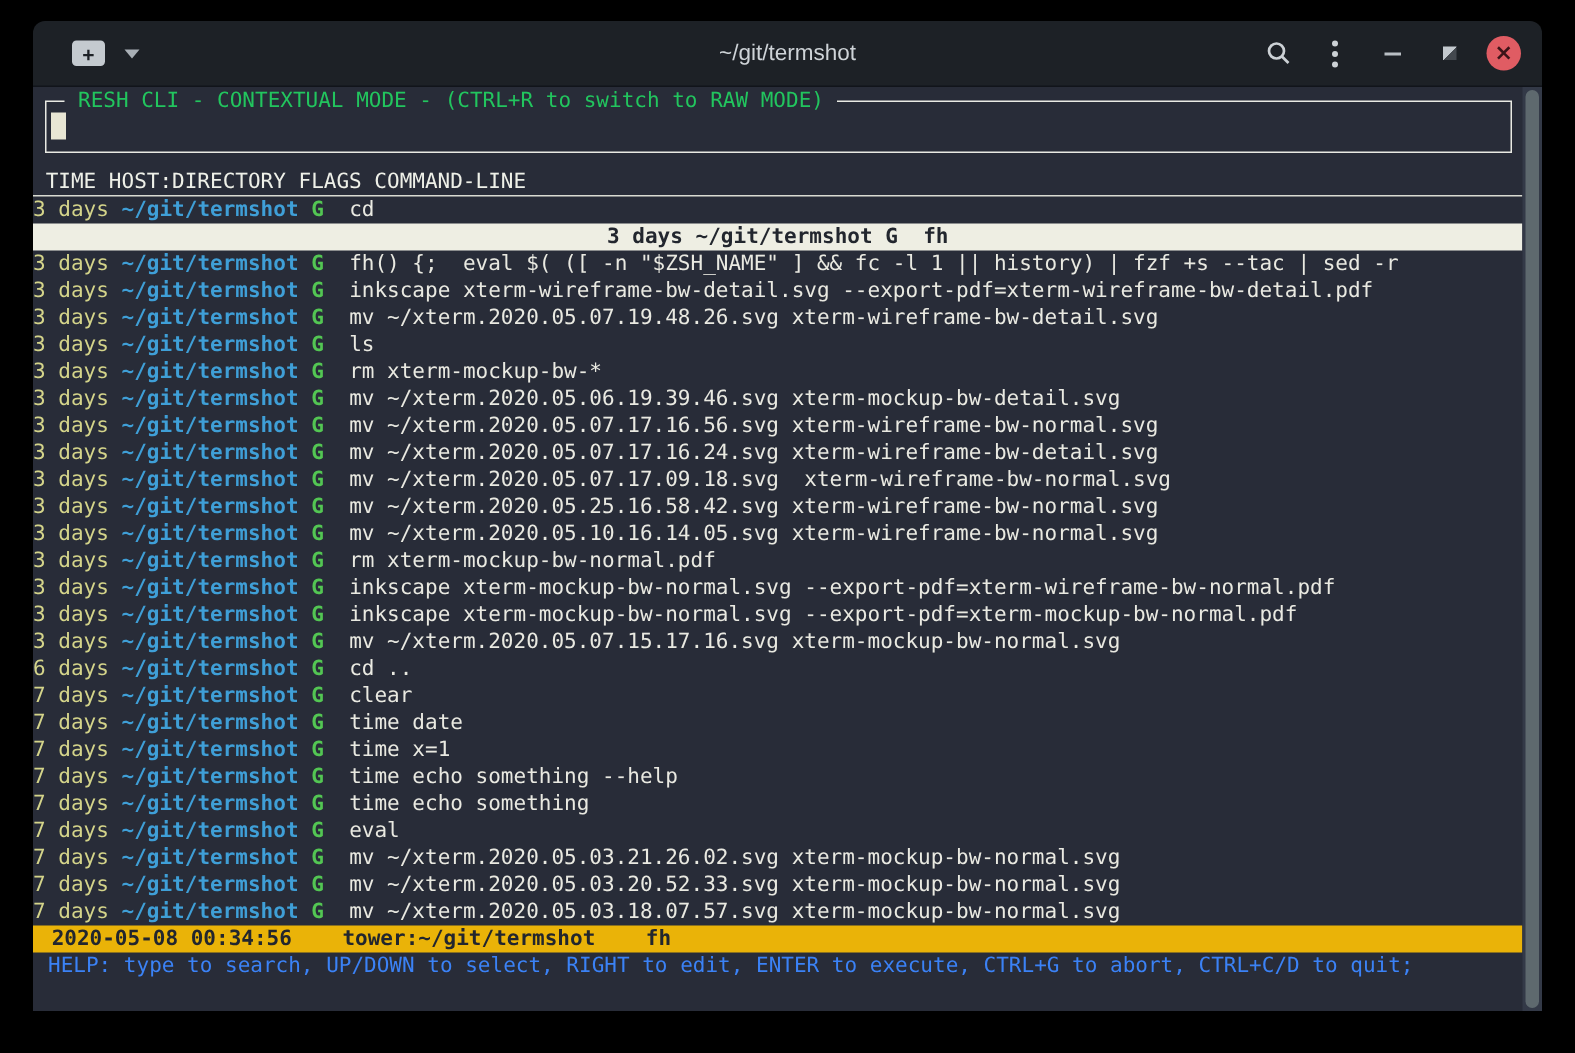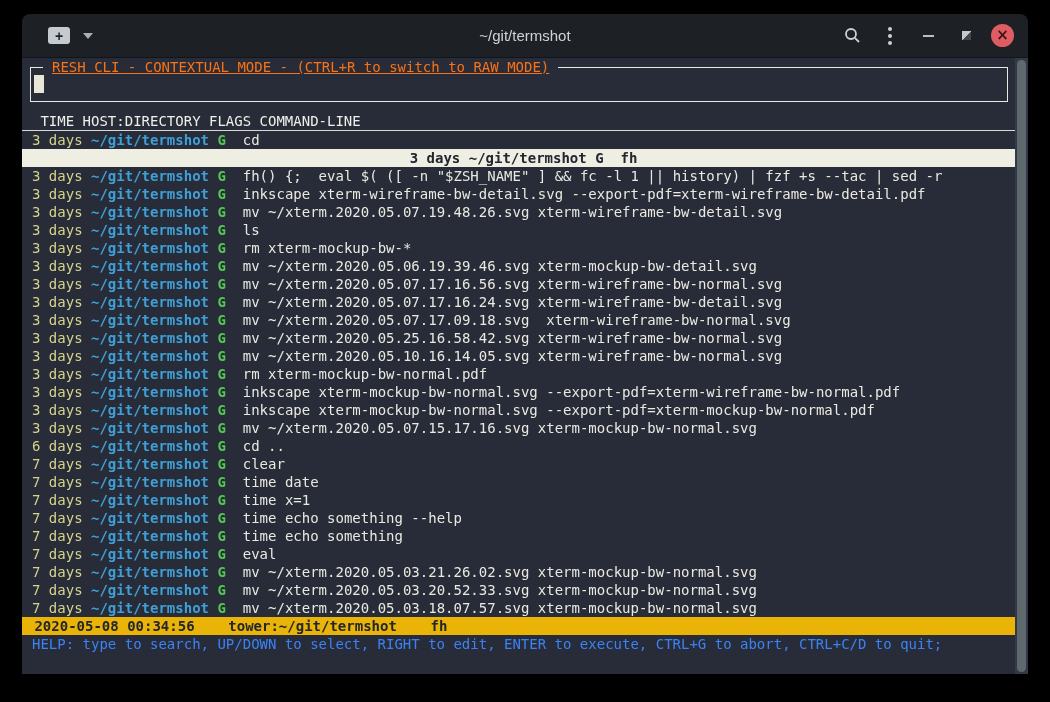--- a/index.html
+++ b/index.html
@@ -51,30 +51,30 @@
   
   .scrollbar { position:absolute; top:0; right:0; bottom:0; width:13px;
     background:#333947; }
   .scroll-thumb { position:absolute; left:2px; right:2px; top:2px; bottom:2px;
     background:#5e696e; border-radius:5px; }
 
   
   .tui-box { position:relative; margin:9px 7px 0 8px; height:35px;
     border:1px solid #e9eae3; }
   .tui-box-title { position:absolute; top:-10px; left:12px;
-    background:#282c38; padding:0 9px; color:#f97316; white-space:pre;text-decoration:underline; }
+    background:#282c38; padding:0 9px; color:#22c55e; white-space:pre; }
   .cursor-block { position:absolute; left:3px; top:7px; width:10px;
     height:18px; background:#e8e6d4; }
 
   
-  .col-header { margin-top:10px; padding-left:10px; white-space:pre;
+  .col-header { margin-top:10px; white-space:pre;
     color:#eef0e8; border-bottom:1px solid #d9dbd2; height:19px; }
 
   
-  .hrow { height:18px; padding-left:10px; white-space:pre; overflow:hidden; }
+  .hrow { height:18px; padding-left:0; white-space:pre; overflow:hidden; }
   .hrow .t { color:#d4d48a; }
   .hrow .d { color:#3f9fd7; font-weight:bold; }
   .hrow .f { color:#53c653; font-weight:bold; }
   .hrow .c { color:#e9e9e1; }
   .hrow.selected { background:#eeeee3;text-align:center; }
   .hrow.selected span { color:#22262e; font-weight:bold; }
 
   
   .status-bar { height:18px; background:#eab308; color:#22262e;
     font-weight:bold; white-space:pre; padding-left:4px; overflow:hidden; }

